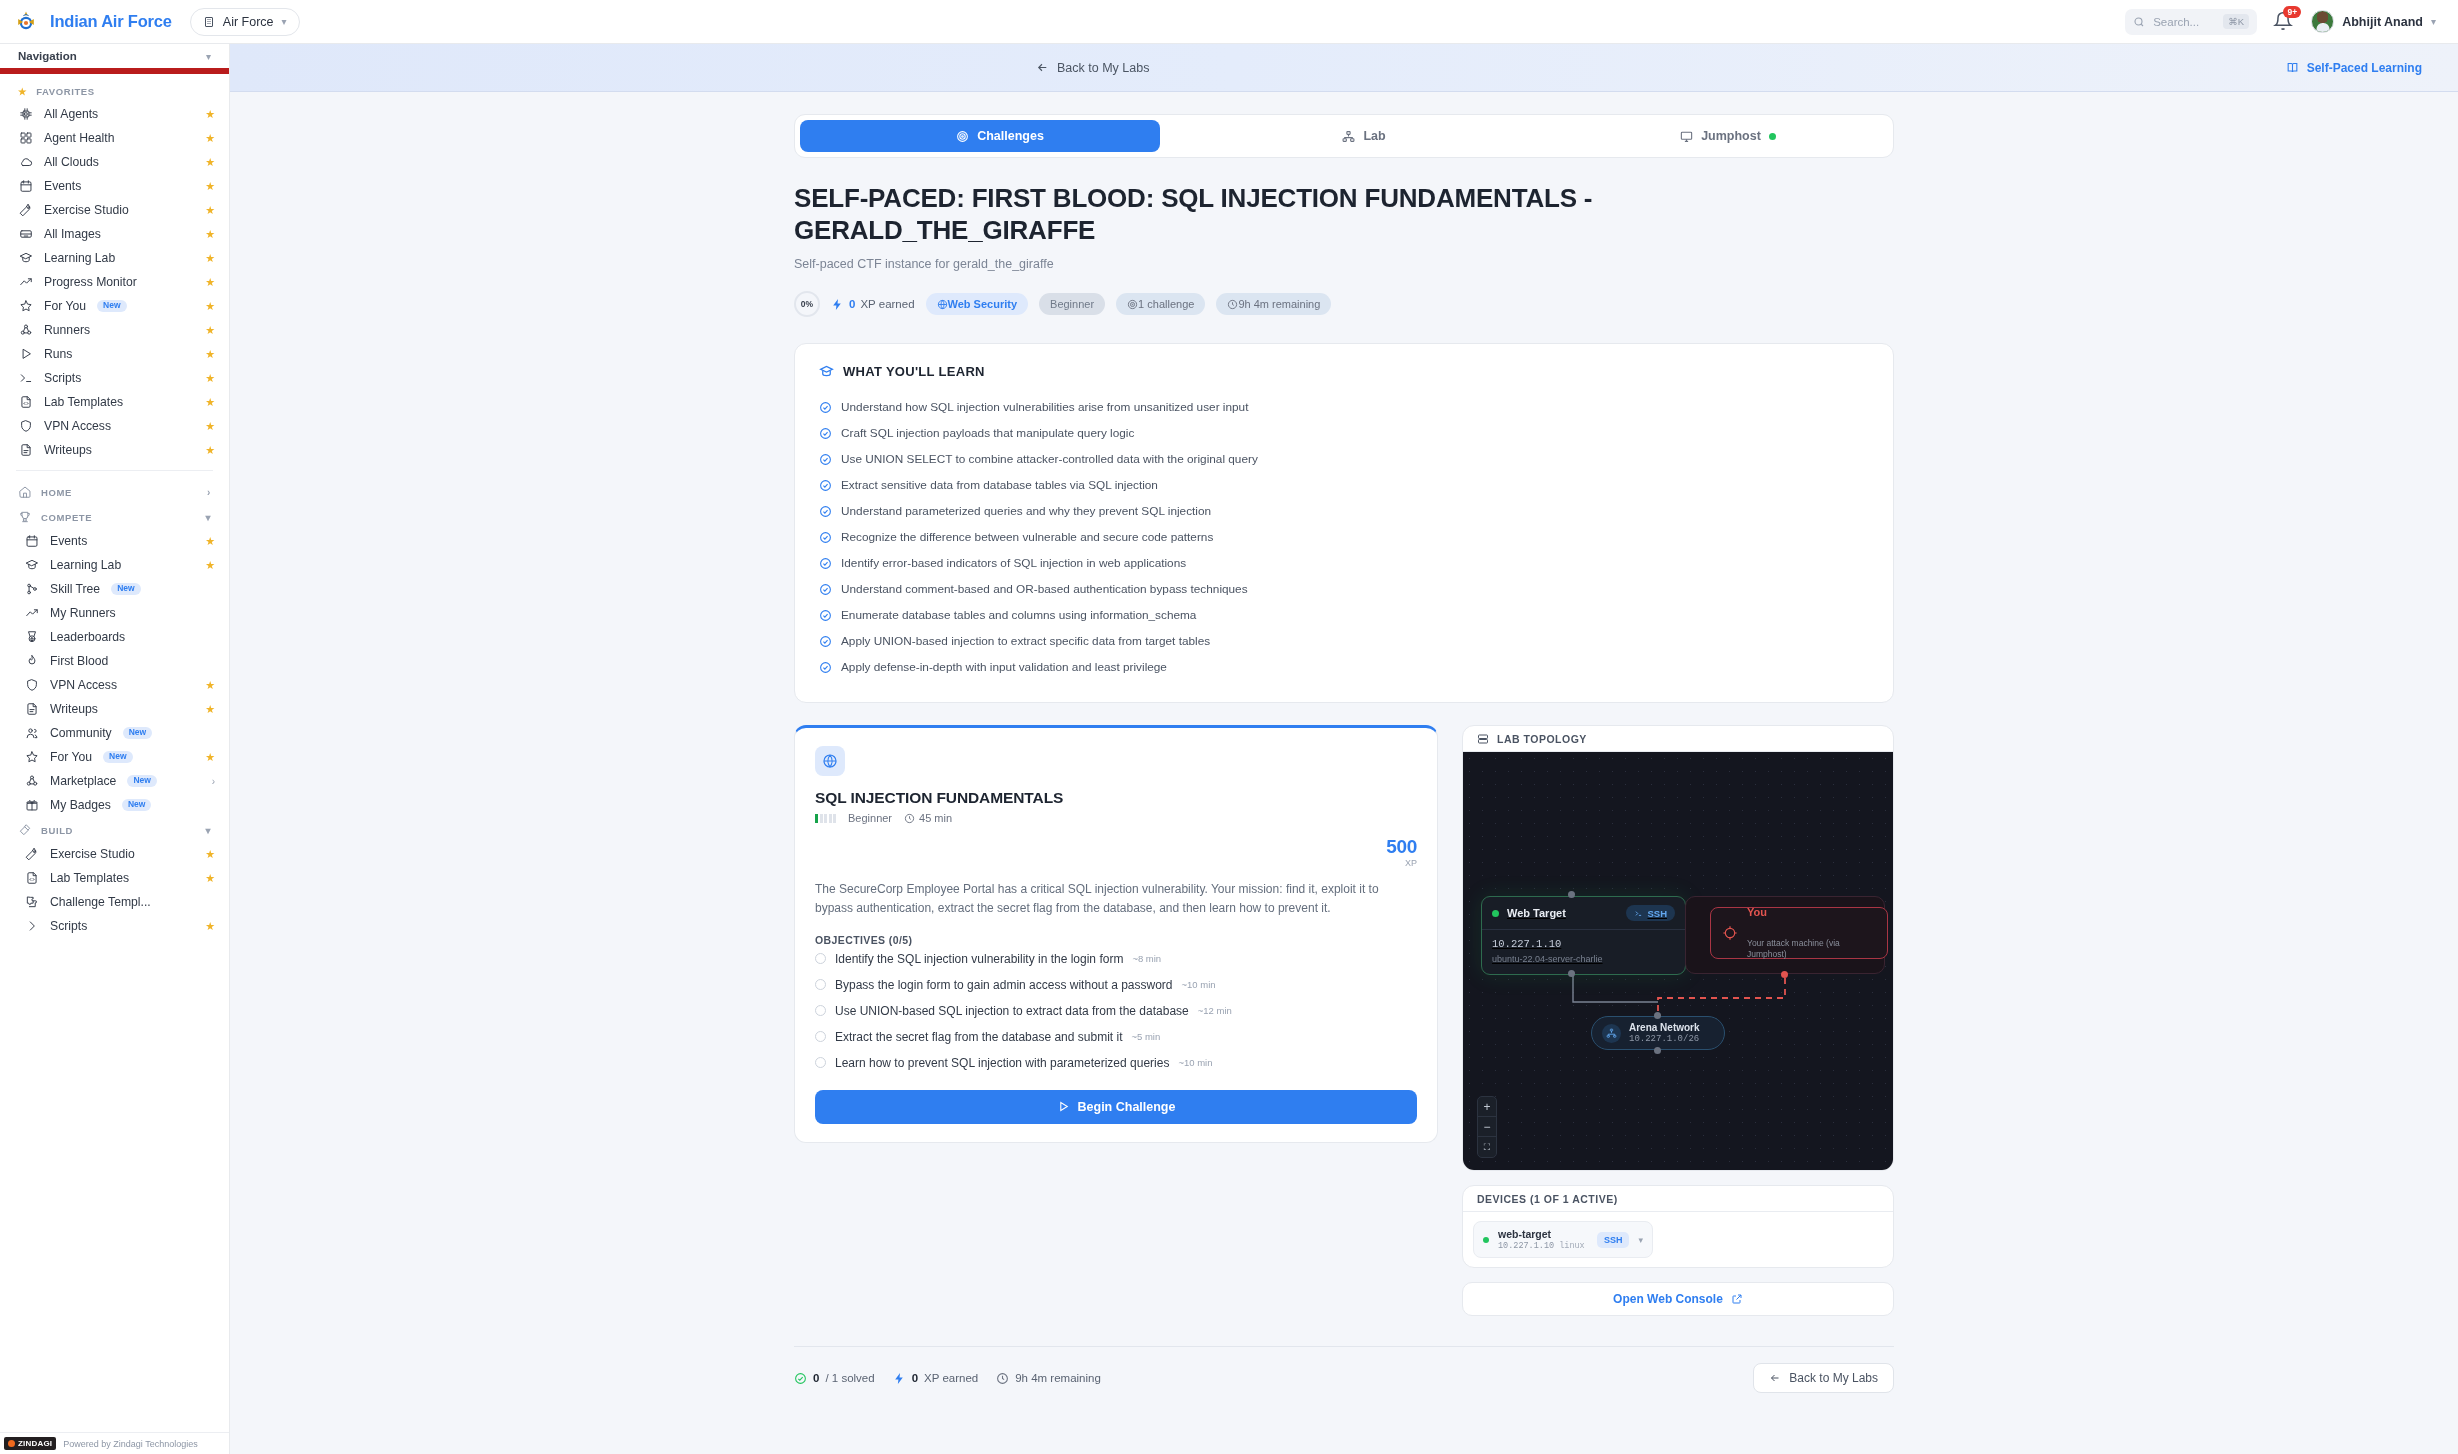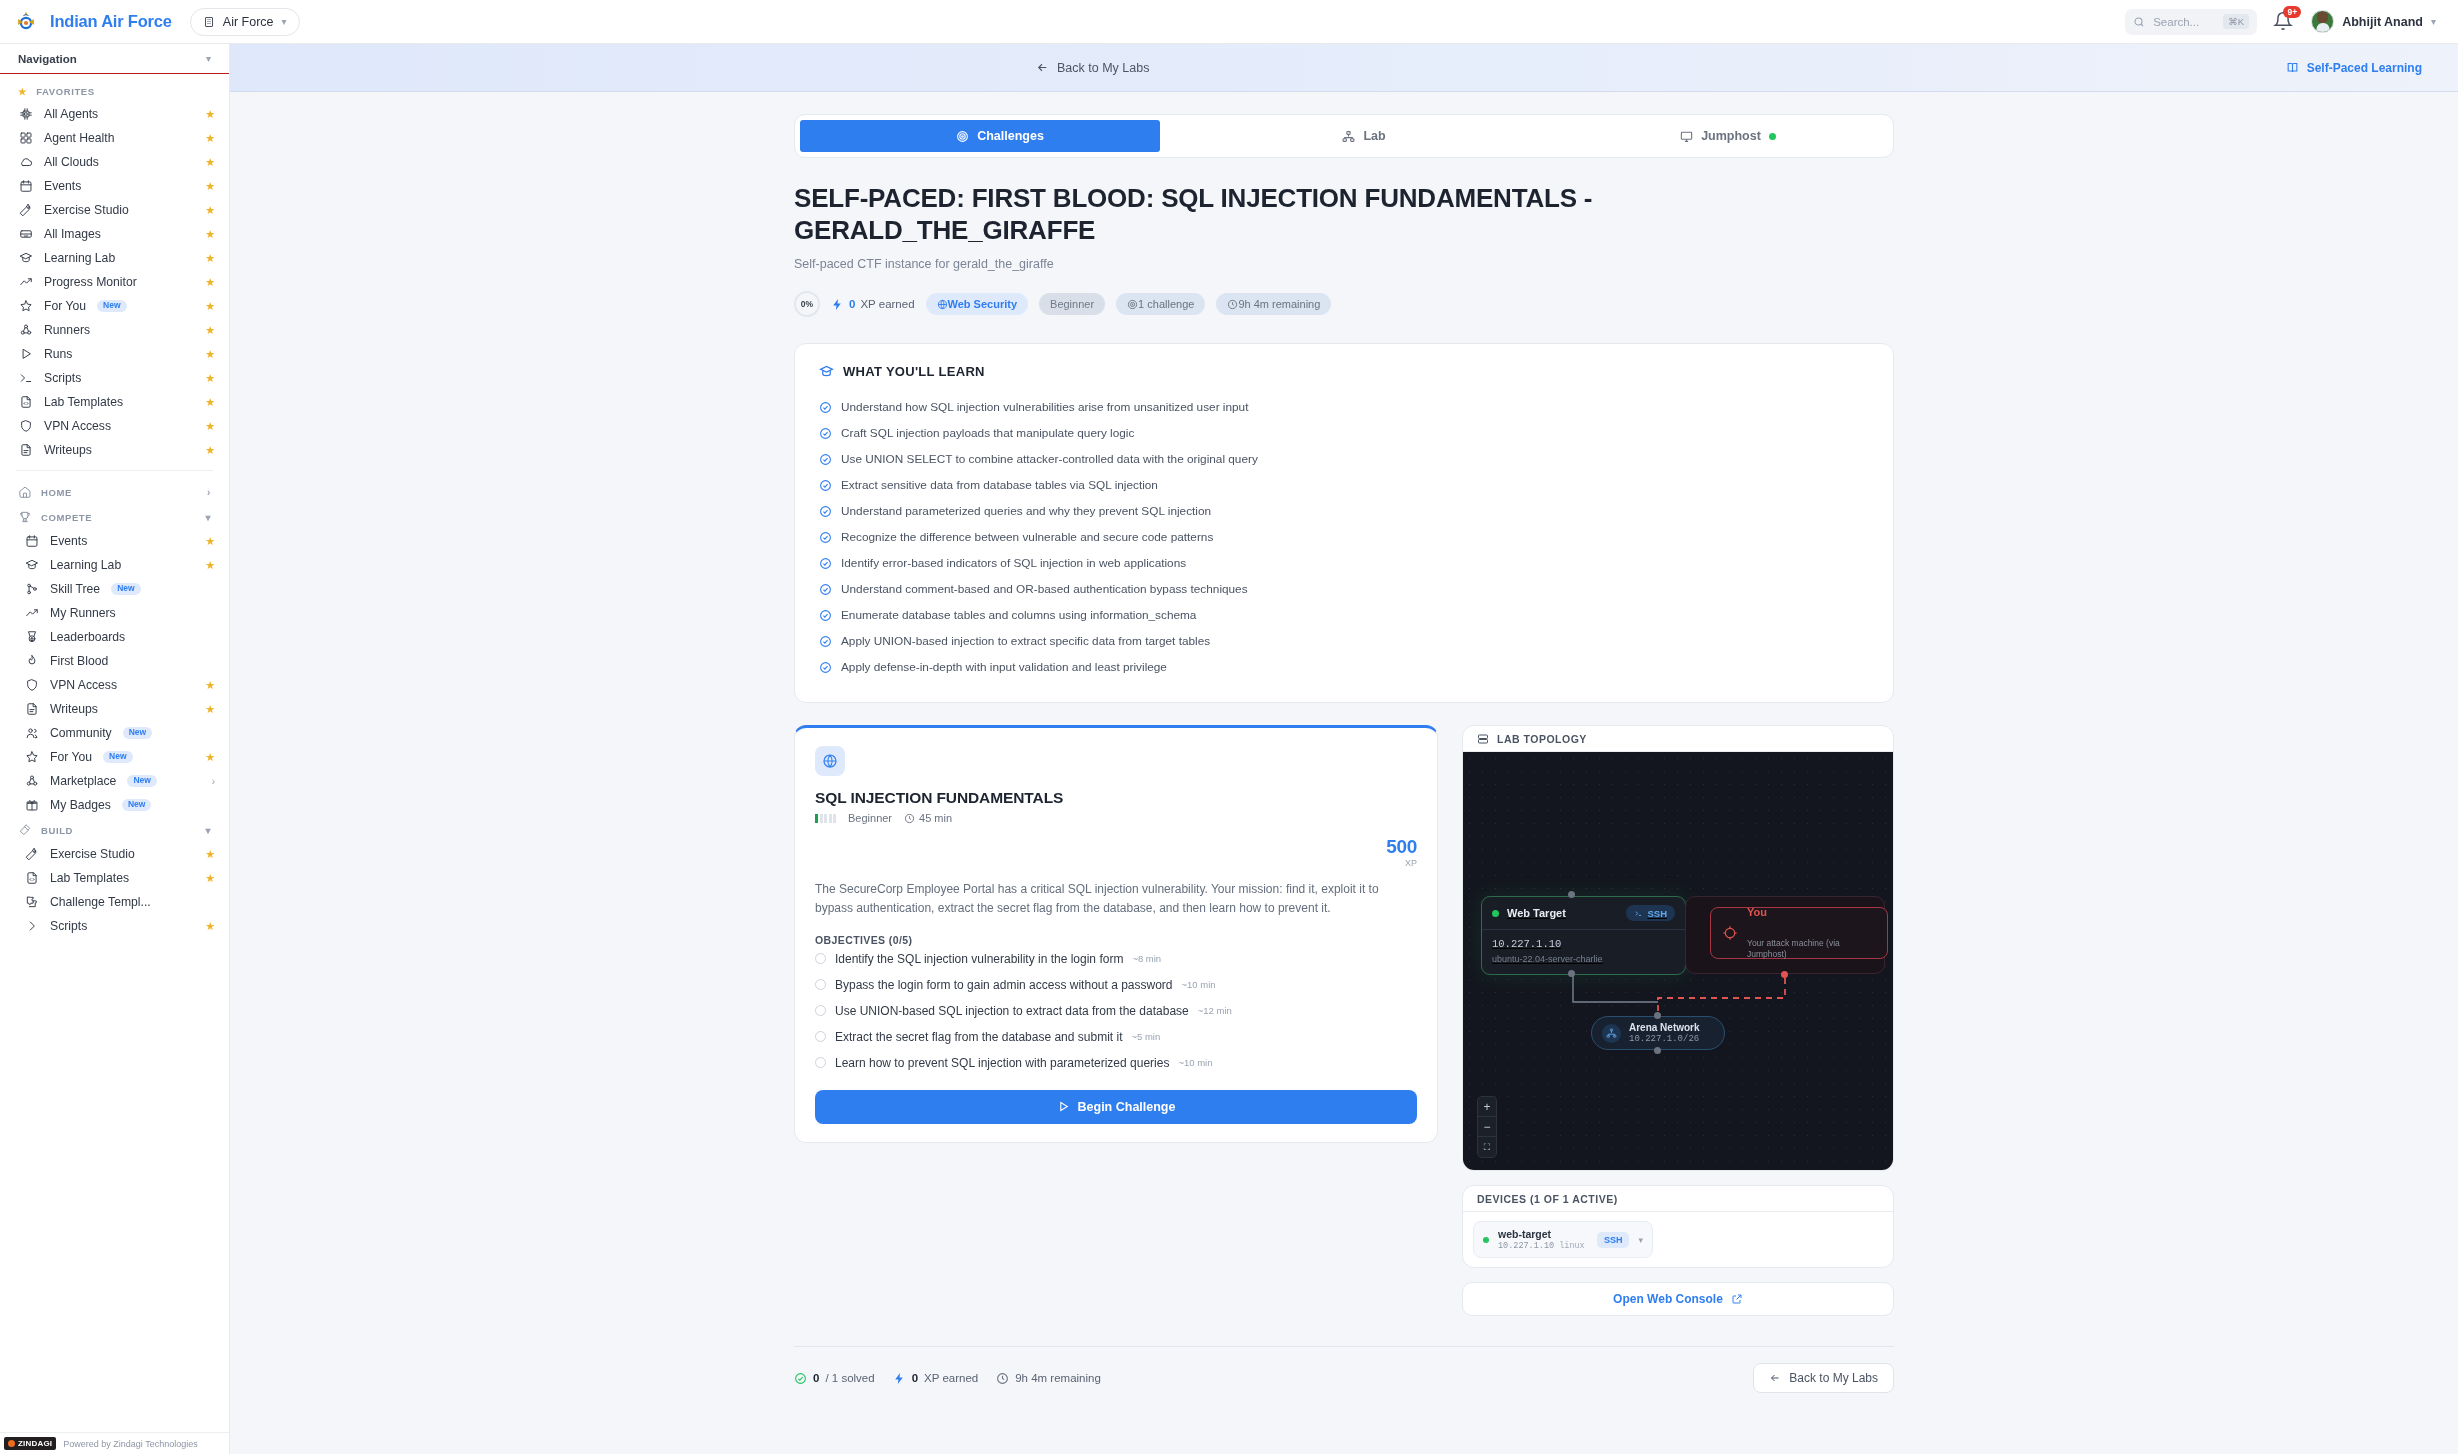--- a/index.html
+++ b/index.html
@@ -67,21 +67,21 @@
   
   .sidebar {
     width: 230px; min-width: 230px;
     background: #ffffff;
     border-right: 1px solid #e8eaed;
     display: flex; flex-direction: column;
     position: relative;
   }
   .nav-header {
     height: 30px; display: flex; align-items: center;
-    padding: 0 18px; border-bottom: 1px solid #b91c1c;
+    padding: 0 18px; border-bottom: 6px solid #b91c1c;
   }
   .nav-header .t { font-size: 11.5px; font-weight: 700; color: #39404d; }
   .nav-header .chev { margin-left: auto; color: #9aa3b2; font-size: 10px; }
   .nav-scroll { flex: 1; overflow: hidden; padding-top: 6px; }
   .section-label {
     display: flex; align-items: center; gap: 9px;
     padding: 6px 18px 5px 18px;
     font-size: 9.5px; font-weight: 700; letter-spacing: .6px; color: #8d96a5;
   }
   .section-label .s-ico { color: #8d96a5; display: flex; }
@@ -131,21 +131,21 @@
 
   .content { flex: 1; overflow: hidden; display: flex; justify-content: center; padding-top: 22px; }
   .content-inner { width: 1100px; }
 
   
   .tabs {
     display: flex; background: #ffffff; border: 1px solid #e6e9ee;
     border-radius: 11px; padding: 5px; gap: 4px; margin-bottom: 24px;
   }
   .tab {
-    flex: 1; height: 32px; border-radius: 3px;
+    flex: 1; height: 32px; border-radius: 8px;
     display: flex; align-items: center; justify-content: center; gap: 8px;
     font-size: 12.5px; font-weight: 600; color: #6b7280; cursor: pointer; padding-left: 40px;
   }
   .tab.active { background: #2f7ef0; color: #ffffff; }
   .dot-green { width: 7px; height: 7px; border-radius: 50%; background: #22c55e; }
 
   .page-title {
     font-size: 26px; font-weight: 800; color: #1d2430;
     letter-spacing: -.2px; line-height: 1.24; text-transform: uppercase;
     max-width: 960px;

